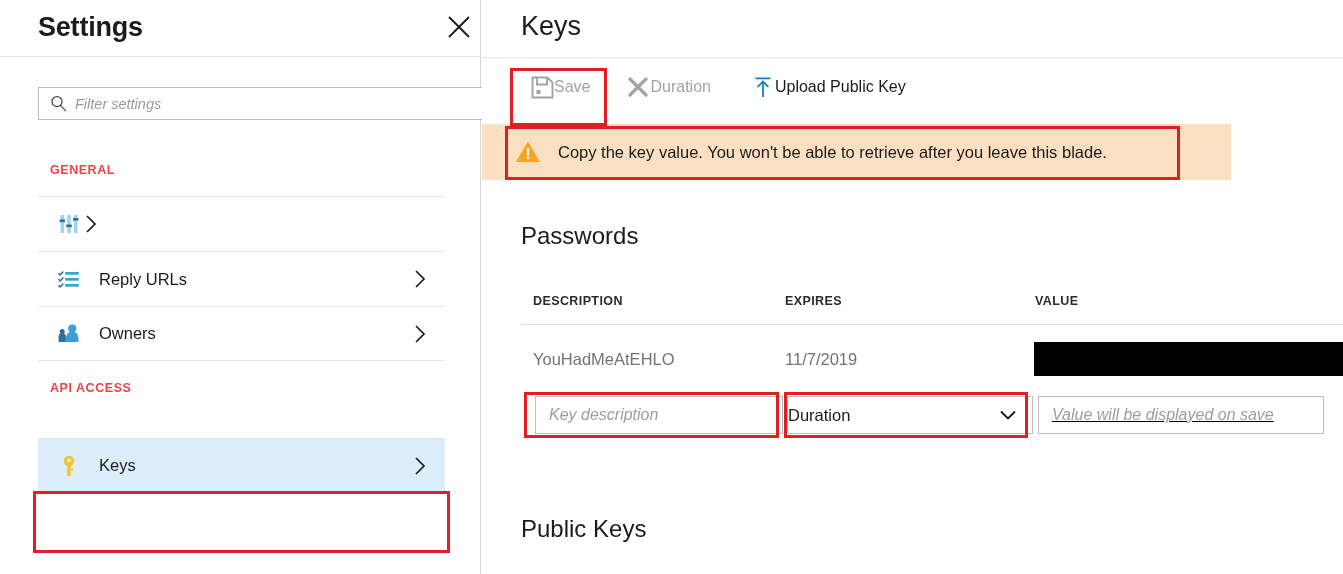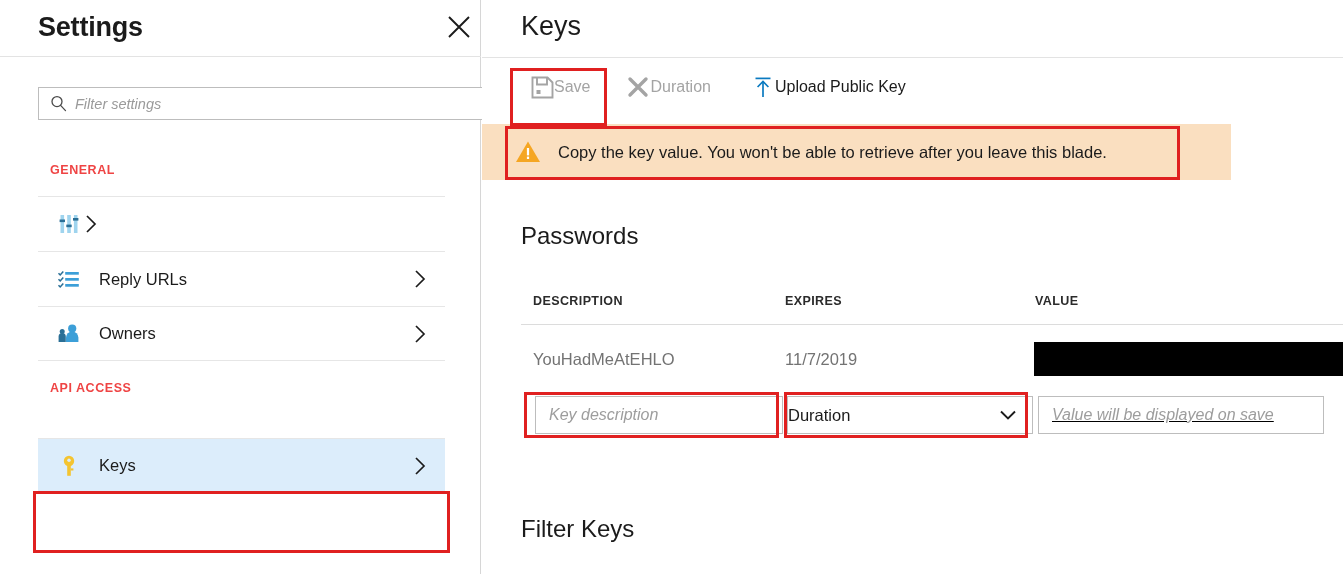--- a/index.html
+++ b/index.html
@@ -383,21 +383,21 @@
           </svg>
         </span>
       </div>
 
       <div class="field" id="field-value">
         <input type="text" placeholder="Value will be displayed on save" style="">
       </div>
 
     </div>
 
-    <div id="publickeys-title">Filter Keys</div>
+    <div id="publickeys-title">Public Keys</div>
 
   </div>
 
   <div class="annot" id="annot-keys"></div>
   <div class="annot" id="annot-save"></div>
   <div class="annot" id="annot-warning"></div>
   <div class="annot" id="annot-keydesc"></div>
   <div class="annot" id="annot-duration"></div>
 
 </div>

